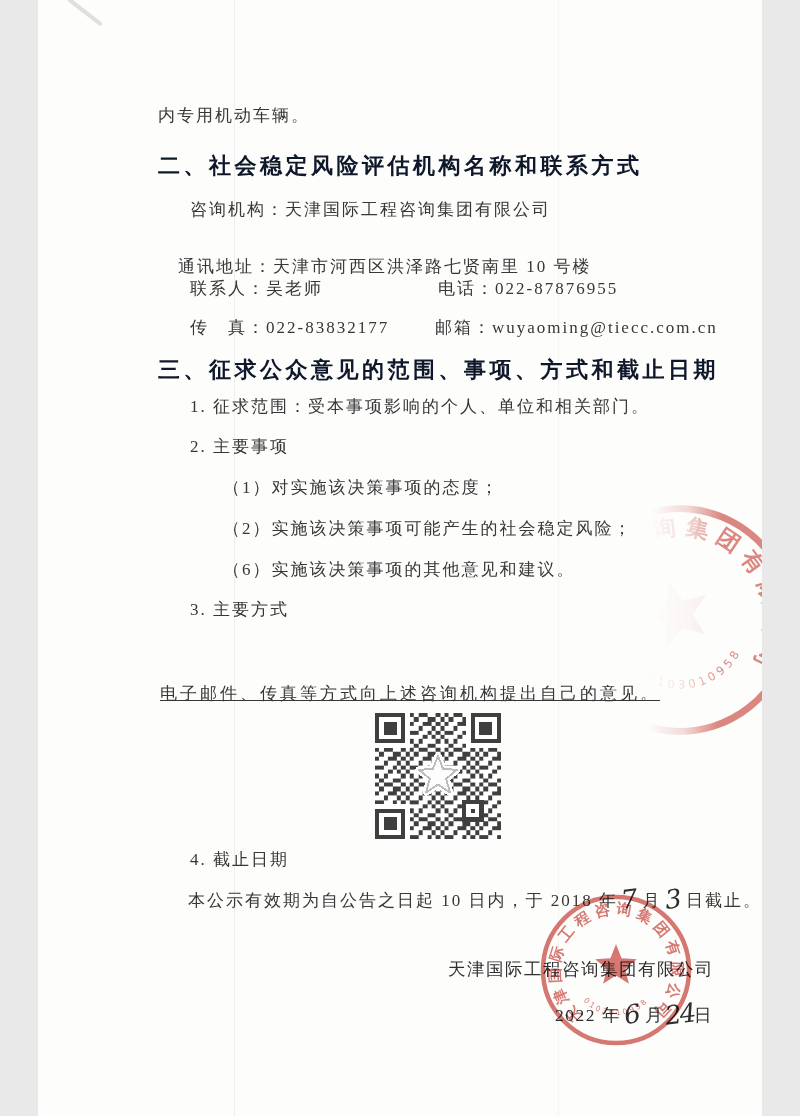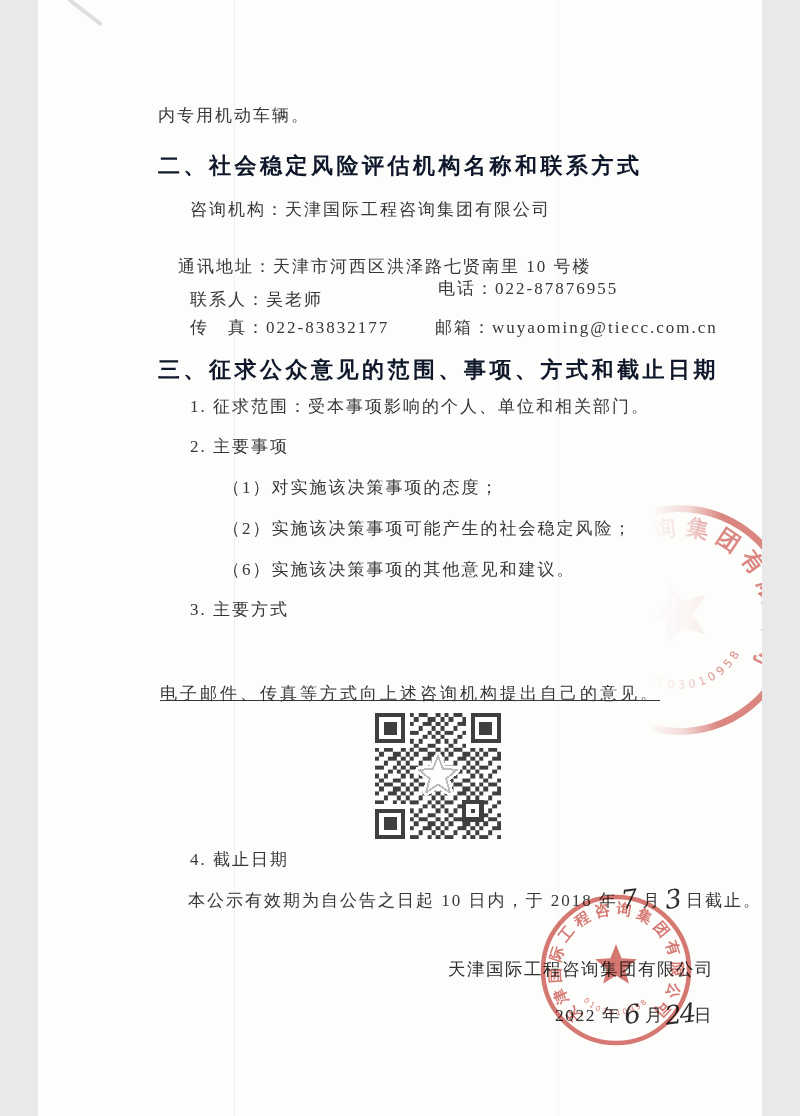--- a/index.html
+++ b/index.html
@@ -47,21 +47,21 @@
   <div class="smudge"></div>
 
   <div class="line" style="left:120px; top:104px;">内专用机动车辆。</div>
 
   <div class="line heading" style="left:120px; top:151px;">二、社会稳定风险评估机构名称和联系方式</div>
 
   <div class="line" style="left:152px; top:198px;">咨询机构：天津国际工程咨询集团有限公司</div>
 
   <div class="line" style="left:140px; top:237px;margin-top:18px;">通讯地址：天津市河西区洪泽路七贤南里 10 号楼</div>
 
-  <div class="line" style="left:152px; top:277px;margin-top:11px;">联系人：吴老师</div>
+  <div class="line" style="left:152px; top:277px;">联系人：吴老师</div>
   <div class="line" style="left:400px; top:277px;">电话：022-87876955</div>
 
   <div class="line" style="left:152px; top:316px;">传　真：022-83832177</div>
   <div class="line" style="left:397px; top:316px;">邮箱：wuyaoming@tiecc.com.cn</div>
 
   <div class="line heading" style="left:120px; top:355px;text-align:right;">三、征求公众意见的范围、事项、方式和截止日期</div>
 
   <div class="line" style="left:152px; top:395px;">1. 征求范围：受本事项影响的个人、单位和相关部门。</div>
 
   <div class="line" style="left:152px; top:435px;text-align:center;">2. 主要事项</div>

